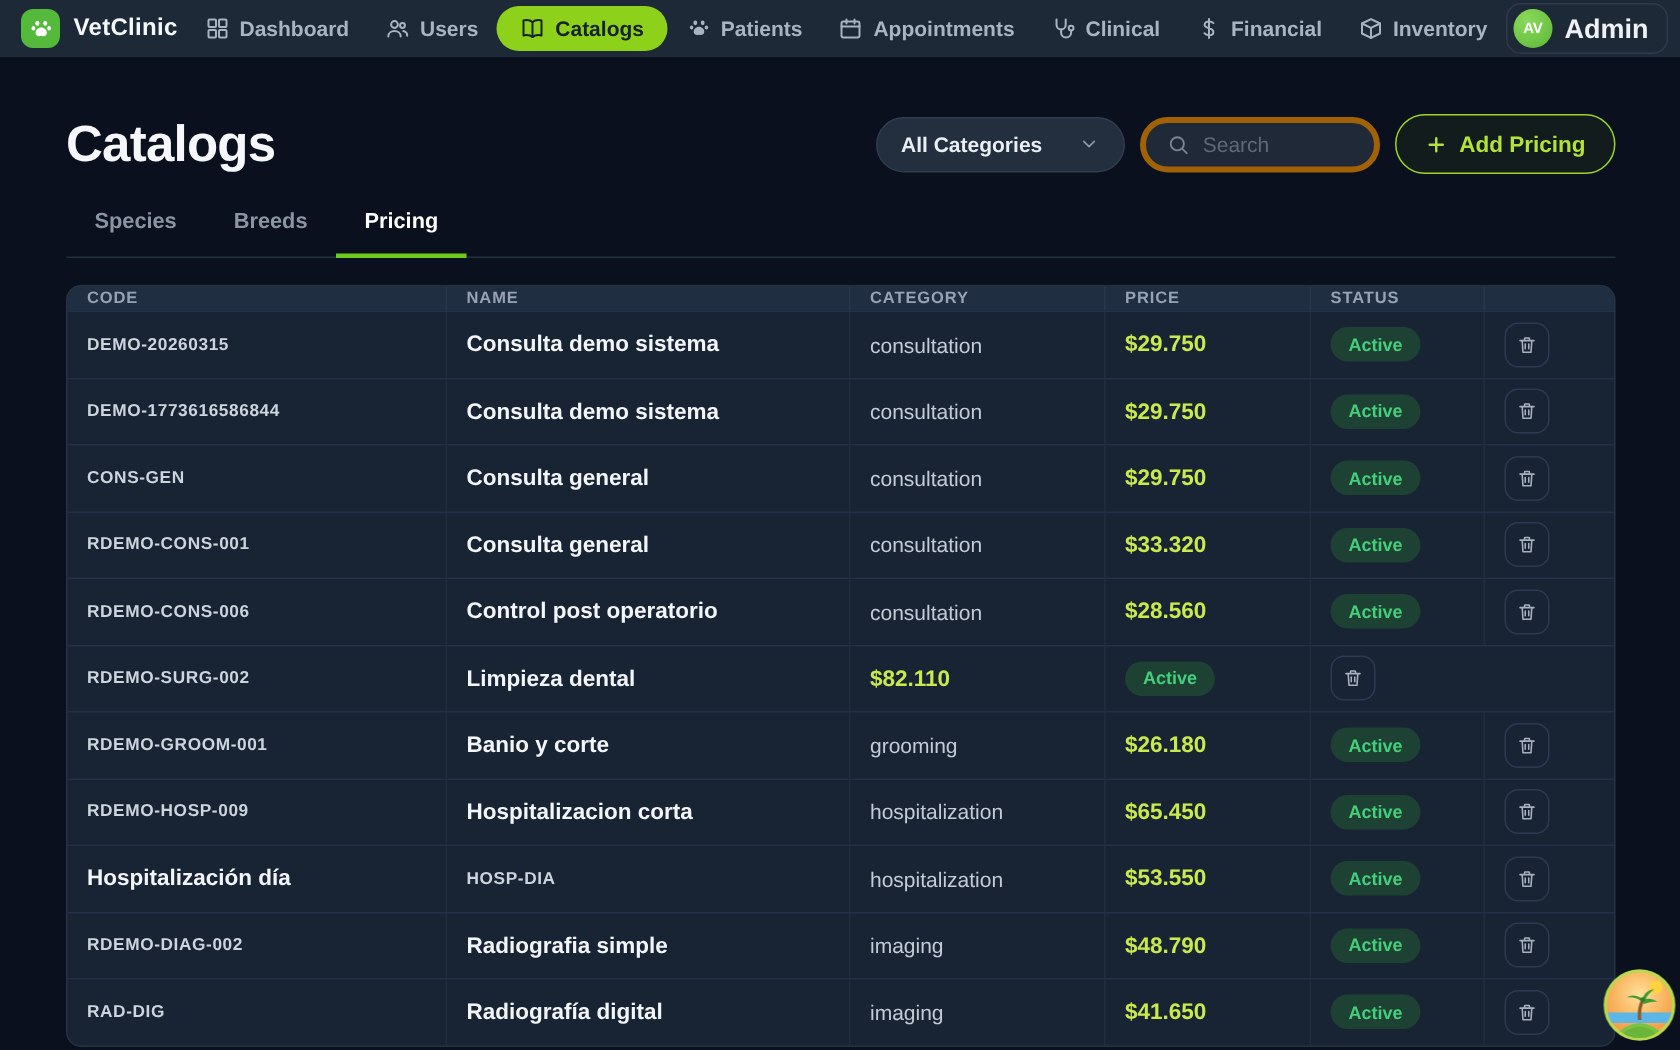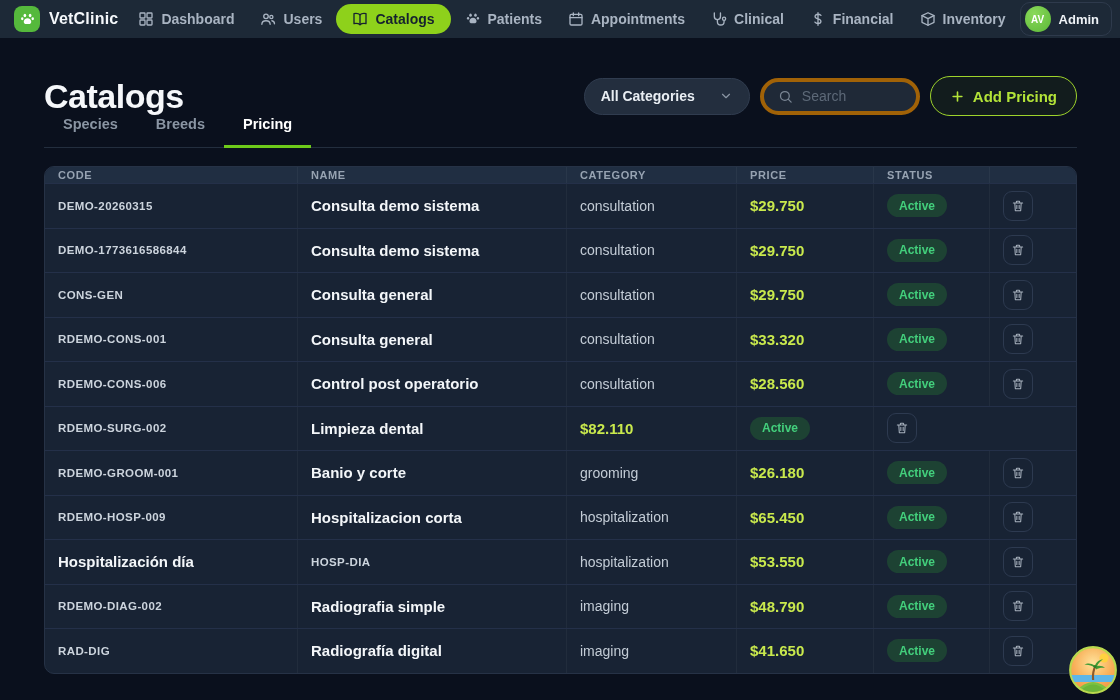--- a/index.html
+++ b/index.html
@@ -36,21 +36,21 @@
     display: flex; align-items: center; gap: 8px;
     border: 1px solid #2e3a4c; border-radius: 10px;
     padding: 3px 12px 3px 4px; cursor: pointer;
   }
   .avatar {
     width: 26px; height: 26px; border-radius: 50%;
     background: radial-gradient(circle at 35% 30%, #8ad95a, #5cb838);
     display: flex; align-items: center; justify-content: center;
     font-size: 10px; font-weight: 800; color: #fff;
   }
-  .user-label { font-size: 13px; font-weight: 600; color: #eef2f6; }
+  .user-label { font-size: 18px; font-weight: 600; color: #eef2f6; }
 
   
   .main { padding: 0 43px 0 44px; }
   .page-head { display: flex; justify-content: space-between; align-items: center; margin-top: 38px; }
   .page-title { font-size: 34px; font-weight: 800; color: #f5f7fa; letter-spacing: -.5px; }
   .controls { display: flex; align-items: center; gap: 10px; }
   .select-pill {
     height: 37px; padding: 0 16px; border-radius: 19px;
     background: #232e3e; border: 1px solid #303c4f;
     display: flex; align-items: center; gap: 24px;
@@ -76,21 +76,21 @@
     background: rgba(150, 214, 30, 0.06);
     border: 1.5px solid #9ed32b; color: #b3e338;
     font-weight: 700; font-size: 15px;
     display: flex; align-items: center; gap: 8px; cursor: pointer;
     font-family: "Liberation Sans", sans-serif;
   }
   .add-btn .plus { width: 15px; height: 15px; }
   .add-btn .plus svg { width: 15px; height: 15px; }
 
   
-  .tabs { display: flex; border-bottom: 1px solid #232e3e; }
+  .tabs { display: flex; margin-top: 24px; border-bottom: 1px solid #232e3e; }
   .tab {
     padding: 0 19px 13px; font-size: 14.5px; font-weight: 600;
     color: #8a95a3; cursor: pointer; border-bottom: 3px solid transparent;
     margin-bottom: -1px;
   }
   .tab.active { color: #ffffff; border-bottom-color: #6ecb1a; }
 
   
   .table {
     margin-top: 18px; border-radius: 10px; overflow: hidden;

